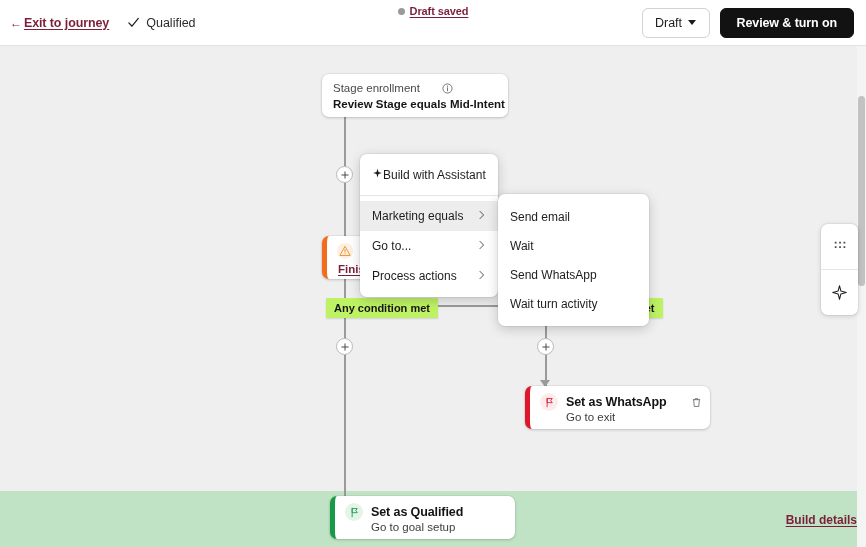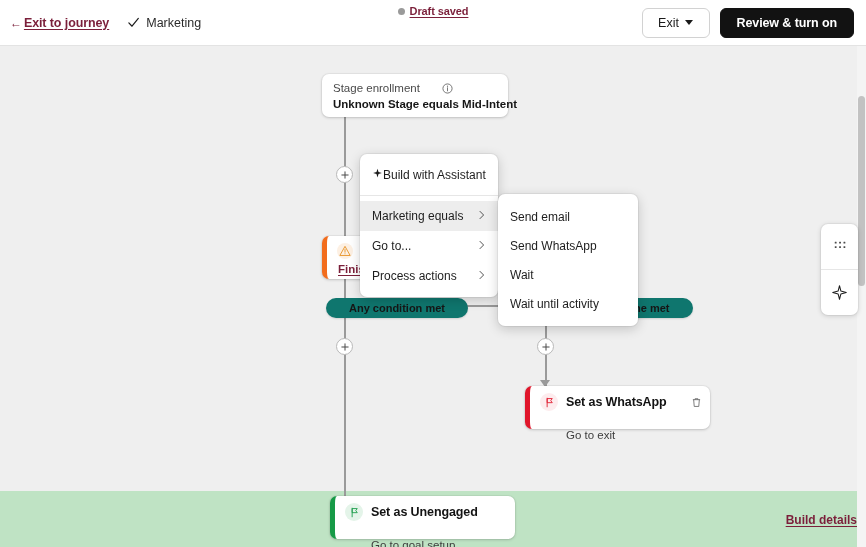--- a/index.html
+++ b/index.html
@@ -107,40 +107,40 @@
   .warn-icon { width:16px; height:16px; border-radius:50%; background:#fdf0e3; display:flex; align-items:center; justify-content:center; flex:none; }
   .warn-icon svg { display:block; }
   .wait-title { font-size:12px; color:#161616; }
   .finish-link {
     display:inline-block; margin-top:3px; margin-left:1px;
     font-size:11.5px; font-weight:700; color:#7b1f3a;
     text-decoration:underline; text-underline-offset:2px; cursor:pointer;
   }
 
   .branch-label {
-    position:absolute; background:#0f766e; border-radius:10px;
-    padding:4px 23px; font-size:11px; font-weight:700; color:#161616;
+    position:absolute; background:#bef264; border-radius:1px;
+    padding:4px 8px; font-size:11px; font-weight:700; color:#161616;
     box-shadow:0 1px 2px rgba(0,0,0,.13); white-space:nowrap;
   }
 
   .node-unengaged {
     left:525px; top:340px; width:185px; height:43px;
     border-left:5px solid #e0162b; padding:7px 8px 0 10px;
   }
   .node-qualified {
     left:330px; top:450px; width:185px; height:43px;
     border-left:5px solid #169a47; padding:7px 8px 0 10px;
   }
   .flag-row { display:flex; align-items:center; gap:8px; }
   .flag-badge { width:18px;height:18px;border-radius:50%; display:flex;align-items:center;justify-content:center; flex:none;}
   .flag-red { background:#fdecee; }
   .flag-green { background:#e4f4e9; }
   .flag-badge svg { display:block; }
   .node-title { font-size:12.5px; font-weight:700; color:#131313; letter-spacing:-.1px; }
-  .node-sub { font-size:11.5px; color:#3d3d3d; margin-top:18px; margin-left:26px; }
+  .node-sub { font-size:11.5px; color:#3d3d3d; margin-top:0; margin-left:26px; }
   .trash-btn { margin-left:auto; cursor:pointer; display:flex; align-items:center; }
   .trash-btn svg { display:block; }
 
   .stage-details-link {
     position:absolute; right:9px; top:467px;
     font-size:12px; font-weight:700; color:#7b1f3a;
     text-decoration:underline; text-underline-offset:2px; cursor:pointer;
   }
 
   
@@ -153,21 +153,21 @@
   .menu-item {
     height:30px; display:flex; align-items:center; gap:0;
     padding:0 12px; font-size:12px; color:#1d1d1d; cursor:pointer; white-space:nowrap;
   }
   .menu-item.hover { background:#ededed; }
   .menu-sep { height:1px; background:#e6e6e6; margin:5px 0; }
   .chev { margin-left:auto; display:block; }
   .sparkle { display:block; }
 
   .submenu {
-    position:absolute; left:498px; top:148px; width:140px;
+    position:absolute; left:498px; top:148px; width:151px;
     background:#fff; border-radius:7px; padding:8px 0;
     box-shadow:0 3px 12px rgba(0,0,0,.19), 0 0 0 1px rgba(0,0,0,.05);
     z-index:31;
   }
   .submenu .menu-item { height:29px; }
 
   
   .right-rail {
     position:absolute; right:8px; top:178px; width:37px;
     background:#fff; border-radius:7px;
@@ -197,34 +197,34 @@
       <a class="exit-link">
         <span class="arrow-left">←</span>
         <span class="lbl">Exit to journey</span>
       </a>
       <div class="autosaved">
         <span class="check-icon">
           <svg viewBox="0 0 14 14" width="13" height="13">
               <path d="M2 7.4 L5.4 11 L12.2 2.6" fill="none" stroke="#1a1a1a" stroke-width="1.3" stroke-linecap="round" stroke-linejoin="round"></path>
             </svg>
         </span>
-        <span>Marketing</span>
+        <span>Qualified</span>
       </div>
     </div>
 
     <div class="hdr-center">
       <div class="draft-row">
         <span class="draft-dot"></span>
         <span class="draft-link">Draft saved</span>
       </div>
     </div>
 
     <div class="hdr-right">
       <button class="btn-view">
-        <span>Exit</span>
+        <span>Draft</span>
         <span class="caret-down"></span>
       </button>
       <button class="btn-primary">Review &amp; turn on</button>
     </div>
   </div>
 
   <div class="canvas">
 
     <div class="goal-band"></div>
 
@@ -261,21 +261,21 @@
       <div class="enroll-top">
         <span>Stage enrollment</span>
         <span class="info-icon">
           <svg viewBox="0 0 12 12" width="11" height="11">
             <circle cx="6" cy="6" r="5" fill="none" stroke="#6b6b6b" stroke-width="1"></circle>
             <path d="M6 5.2 V8.6" stroke="#6b6b6b" stroke-width="1" stroke-linecap="round"></path>
             <circle cx="6" cy="3.5" r="0.65" fill="#6b6b6b"></circle>
           </svg>
         </span>
       </div>
-      <div class="enroll-main">Unknown Stage equals Mid-Intent</div>
+      <div class="enroll-main">Review Stage equals Mid-Intent</div>
     </div>
 
     <div class="node node-wait">
       <div class="wait-row">
         <span class="warn-icon">
           <svg viewBox="0 0 14 14" width="12" height="12">
             <path d="M7 1.6 L13 12.2 H1 Z" fill="none" stroke="#e8952a" stroke-width="1.1" stroke-linejoin="round"></path>
             <path d="M7 5.3 V8.4" stroke="#e8952a" stroke-width="1.1" stroke-linecap="round"></path>
             <circle cx="7" cy="10.2" r="0.6" fill="#e8952a"></circle>
           </svg>
@@ -306,21 +306,21 @@
     </div>
 
     <div class="node node-qualified">
       <div class="flag-row">
         <span class="flag-badge flag-green">
           <svg viewBox="0 0 14 14" width="11" height="11">
             <path d="M4 1.5 V12.5" stroke="#169a47" stroke-width="1.1" stroke-linecap="round"></path>
             <path d="M4 2 H10.5 L8.6 4.6 L10.5 7.2 H4 Z" fill="none" stroke="#169a47" stroke-width="1.1" stroke-linejoin="round"></path>
           </svg>
         </span>
-        <span class="node-title">Set as Unengaged</span>
+        <span class="node-title">Set as Qualified</span>
       </div>
       <div class="node-sub">Go to goal setup</div>
     </div>
 
     <a class="stage-details-link">Build details</a>
 
     <div class="menu">
       <div class="menu-item">
         <span class="sparkle">
           <svg viewBox="0 0 14 14" width="11" height="11">
@@ -351,23 +351,23 @@
         <span class="chev">
           <svg viewBox="0 0 10 12" width="8" height="10">
               <path d="M2.5 1.5 L7 6 L2.5 10.5" fill="none" stroke="#4a4a4a" stroke-width="1.2" stroke-linecap="round" stroke-linejoin="round"></path>
             </svg>
         </span>
       </div>
     </div>
 
     <div class="submenu">
       <div class="menu-item">Send email</div>
+      <div class="menu-item">Wait</div>
       <div class="menu-item">Send WhatsApp</div>
-      <div class="menu-item">Wait</div>
-      <div class="menu-item">Wait until activity</div>
+      <div class="menu-item">Wait turn activity</div>
     </div>
 
     <div class="right-rail">
       <div class="rail-btn">
         <svg viewBox="0 0 16 16" width="14" height="14">
           <g fill="#4a4a4a">
             <rect x="2" y="2" width="2.1" height="2.1" rx=".4"></rect>
               <rect x="7" y="2" width="2.1" height="2.1" rx=".4"></rect>
               <rect x="12" y="2" width="2.1" height="2.1" rx=".4"></rect>
             <rect x="2" y="7" width="2.1" height="2.1" rx=".4"></rect>

